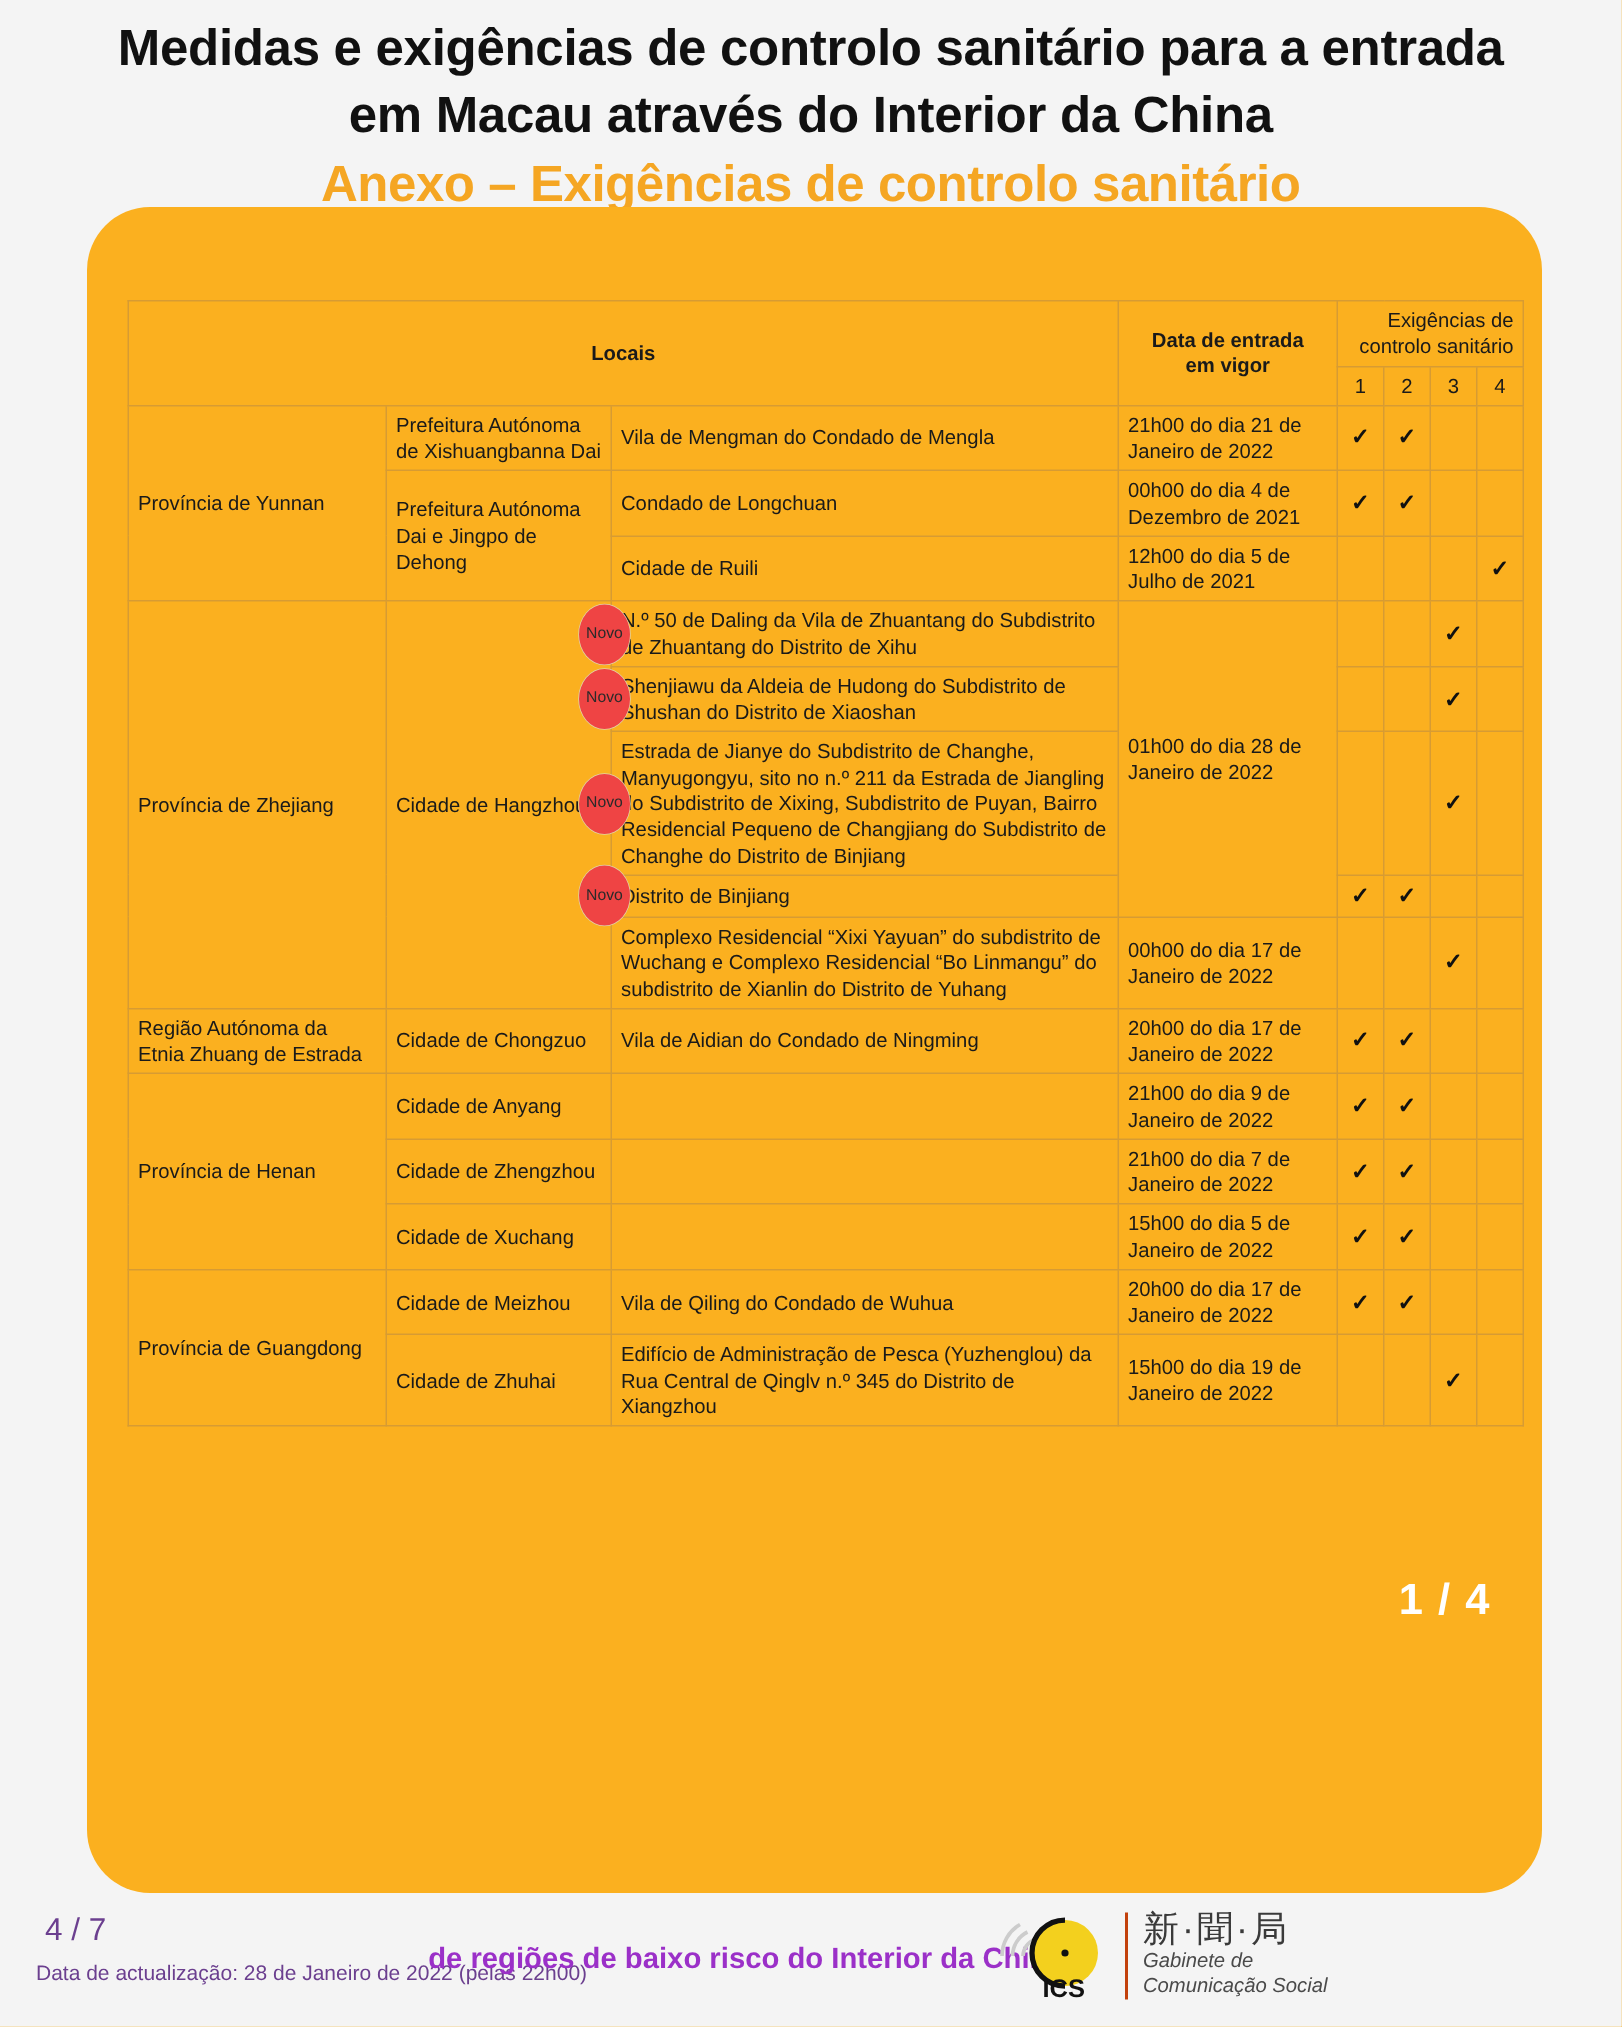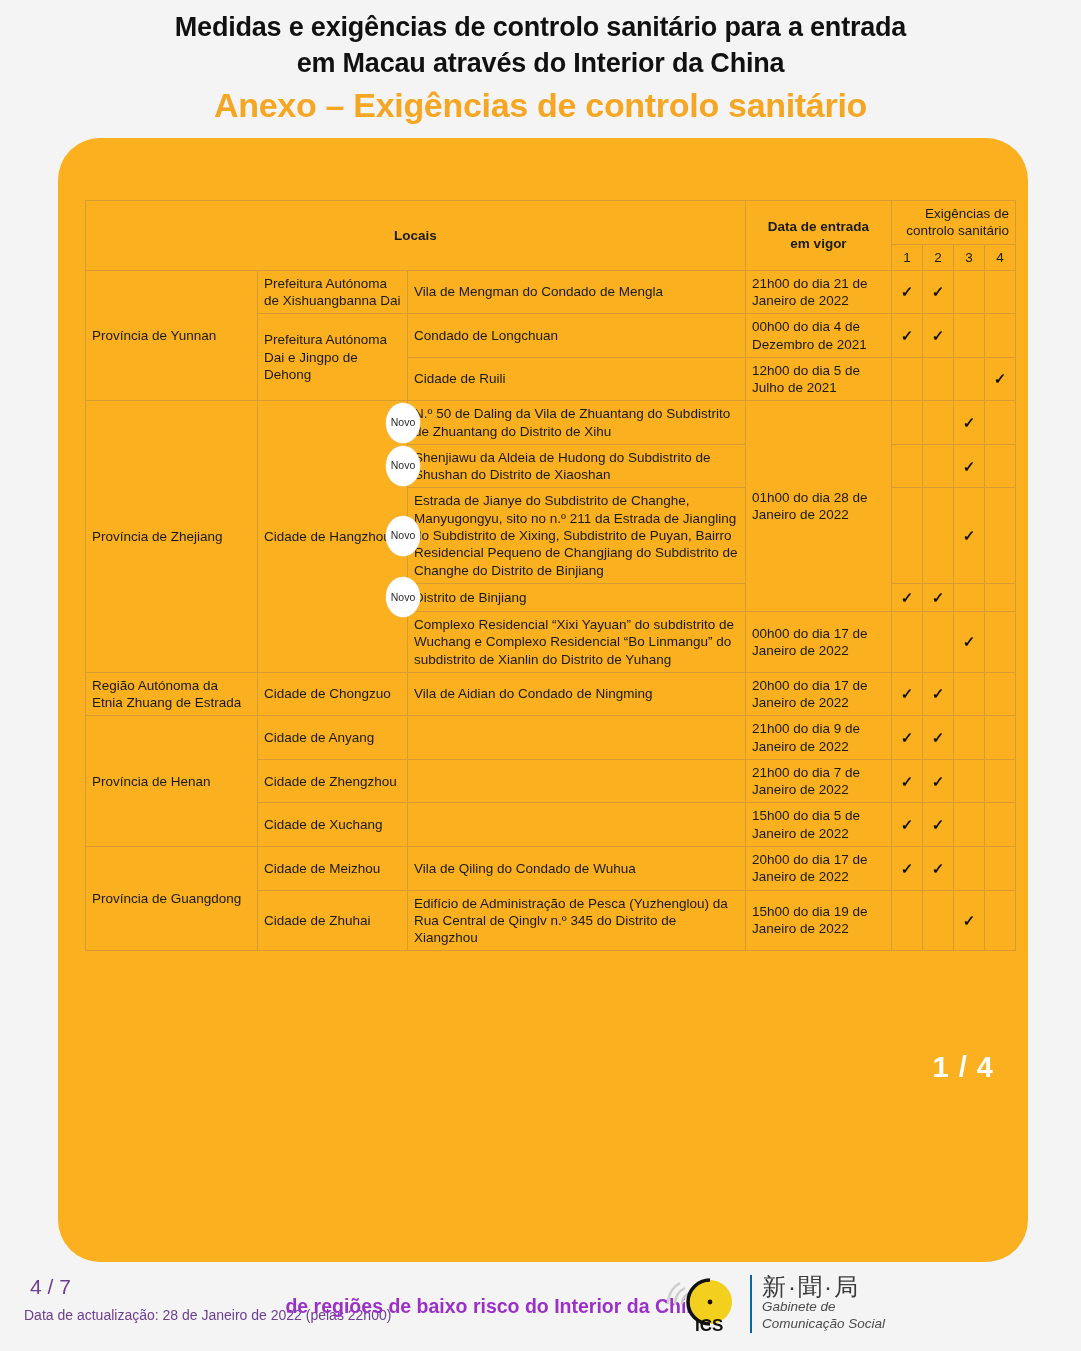--- a/index.html
+++ b/index.html
@@ -7,21 +7,21 @@
     width: 1081px; height: 1351px;
     background: #f4f4f4;
     font-family: "Liberation Sans", sans-serif;
     overflow: hidden;
   }
   .page { position: relative; width: 1081px; height: 1351px; }
 
   
   .title-block { padding-top: 10px; text-align: center; }
   .title-main {
-    font-size: 27px; font-weight: bold; color: #111111;
+    font-size: 34px; font-weight: bold; color: #111111;
     line-height: 1.33; letter-spacing: -0.2px;
     padding: 0 55px;
   }
   .title-sub {
     font-size: 34px; font-weight: bold; color: #F5A623;
     line-height: 1.25; margin-top: 2px; letter-spacing: -0.3px;
   }
 
   
   .panel {
@@ -73,21 +73,21 @@
   .chk-mark { font-weight: bold; color: #111; font-size: 15px; }
 
   
   .novo-cell { padding-left: 38px; }
   .novo {
     position: absolute;
     left: -22px; top: 50%;
     transform: translateY(-50%);
     width: 34px; height: 40px;
     border-radius: 50%;
-    background: #ffffff;
+    background: #ef4444;
     color: #2a2a2a;
     font-size: 10.5px;
     display: flex; align-items: center; justify-content: center;
     z-index: 5;
     box-shadow: 0 0 0 0.5px #e0d4ab;
   }
 
   
   .page-count {
     position: absolute;
@@ -107,21 +107,21 @@
     font-size: 14px; color: #6b3f8f;
   }
   .f-note {
     position: absolute; left: 200px; top: 6px; width: 600px;
     text-align: center;
     font-size: 19.5px; font-weight: bold; color: #9B30C8;
     line-height: 1.35;
   }
   .logo { position: absolute; right: 18px; top: 8px; height: 70px; display: flex; align-items: center; }
   .logo-cn { font-size: 24px; color: #3a3a3a; letter-spacing: 2px; line-height: 1; }
-  .logo-txt { margin-left: 10px; padding-left: 10px; border-left: 2px solid #0369a1; }
+  .logo-txt { margin-left: 10px; padding-left: 10px; border-left: 2px solid #c2410c; }
   .logo-sub { font-size: 13.5px; color: #4a4a4a; font-style: italic; line-height: 1.25; }
 </style>
 </head>
 <body>
 
 <div class="page">
 
   <div class="title-block">
     <div class="title-main">Medidas e exigências de controlo sanitário para a entrada</div>
     <div class="title-main">em Macau através do Interior da China</div>

